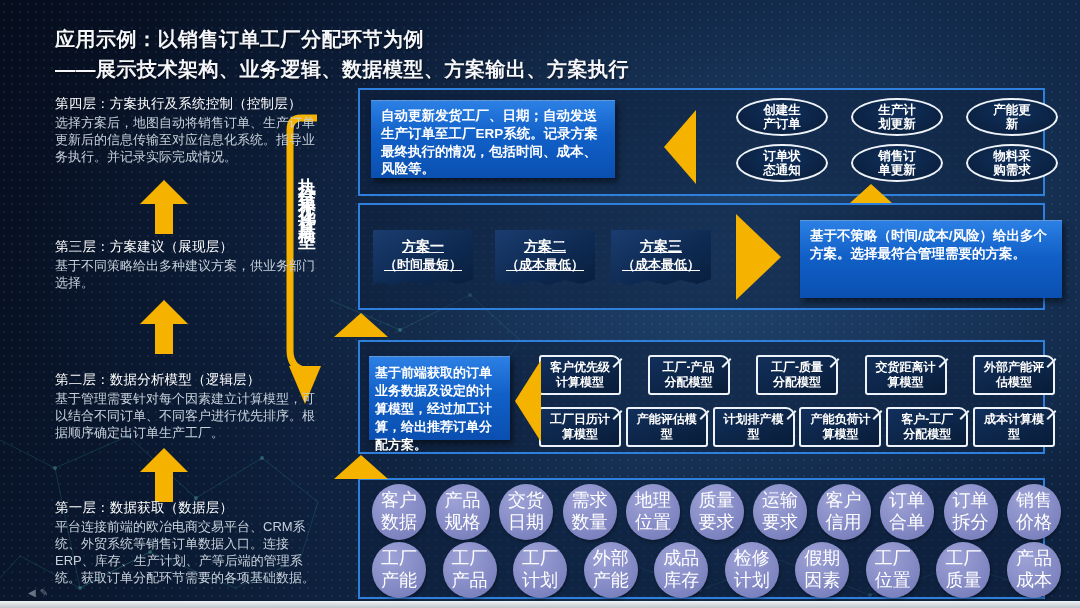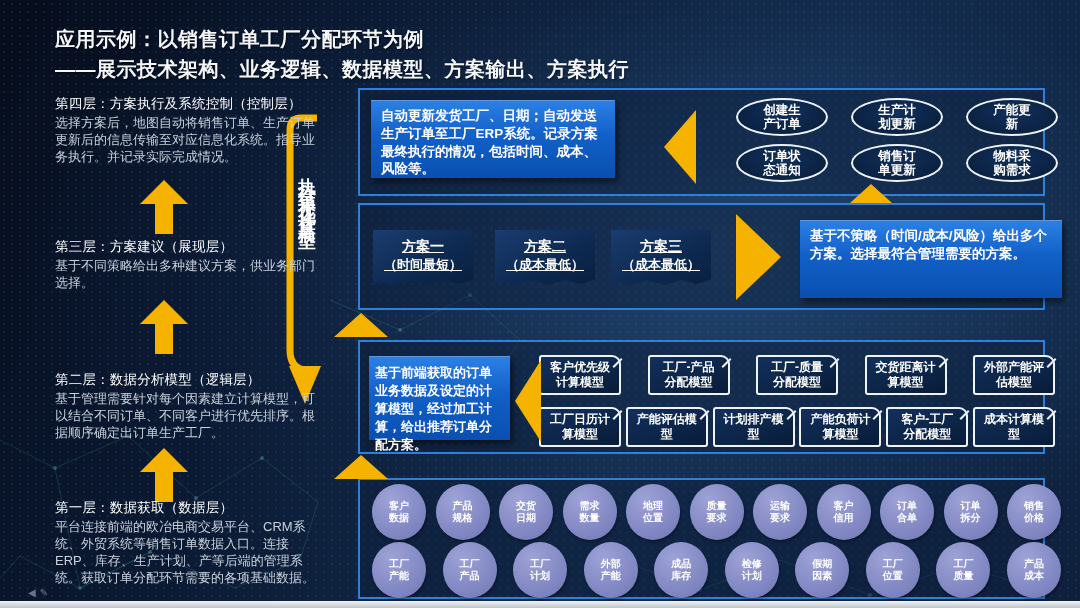--- a/index.html
+++ b/index.html
@@ -61,21 +61,21 @@
   .mrow{position:absolute;left:179px;width:516px;display:flex;justify-content:space-between;}
   .mr1{top:13px;} .mr2{top:65px;}
   .model{position:relative;width:82px;height:40px;box-sizing:border-box;border:2px solid #eef3fa;border-radius:3px;border-top-right-radius:9px;
     background:linear-gradient(160deg,#12305c,#081c38);display:flex;align-items:center;justify-content:center;
     color:#fff;font-size:12px;font-weight:700;line-height:1.25;text-align:center;white-space:pre-line;}
   .model::after{content:"";position:absolute;top:1px;right:-2px;width:12px;height:2px;background:#eef3fa;transform:rotate(-45deg);transform-origin:right top;}
   
   .crow{position:absolute;left:12px;width:689px;display:flex;justify-content:space-between;}
   .cr1{top:4px;} .cr2{top:62px;}
   .circ{width:54px;height:56px;border-radius:50%;background:radial-gradient(circle at 35% 28%,#9da2d6,#7e84c0 70%,#6f75b2);
-    display:flex;align-items:center;justify-content:center;color:#fff;font-size:10px;font-weight:700;line-height:1.2;
+    display:flex;align-items:center;justify-content:center;color:#fff;font-size:18px;font-weight:400;line-height:1.2;
     text-align:right;white-space:pre-line;box-shadow:1px 2px 3px rgba(0,0,0,0.35);}
   
   .strip{position:absolute;left:0;bottom:0;width:1080px;height:7px;background:linear-gradient(#f2f3f4,#bfc5cb);z-index:4;}
   .marks{position:absolute;left:28px;top:587px;color:rgba(185,195,205,0.55);font-size:10px;z-index:4;letter-spacing:4px;}
 </style>
 </head>
 <body>
 
 <div id="slide">
   <div class="dots"></div>

